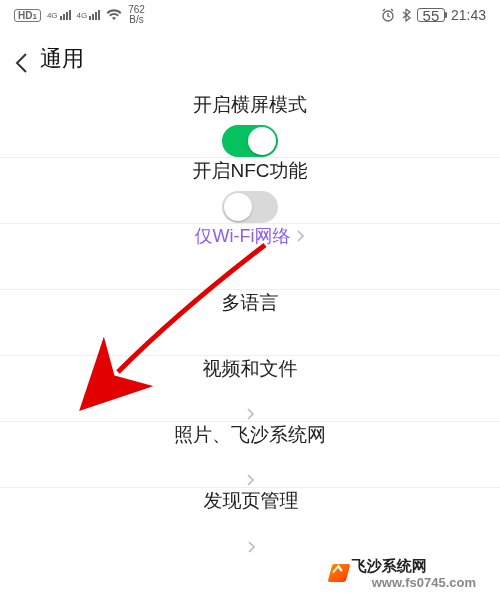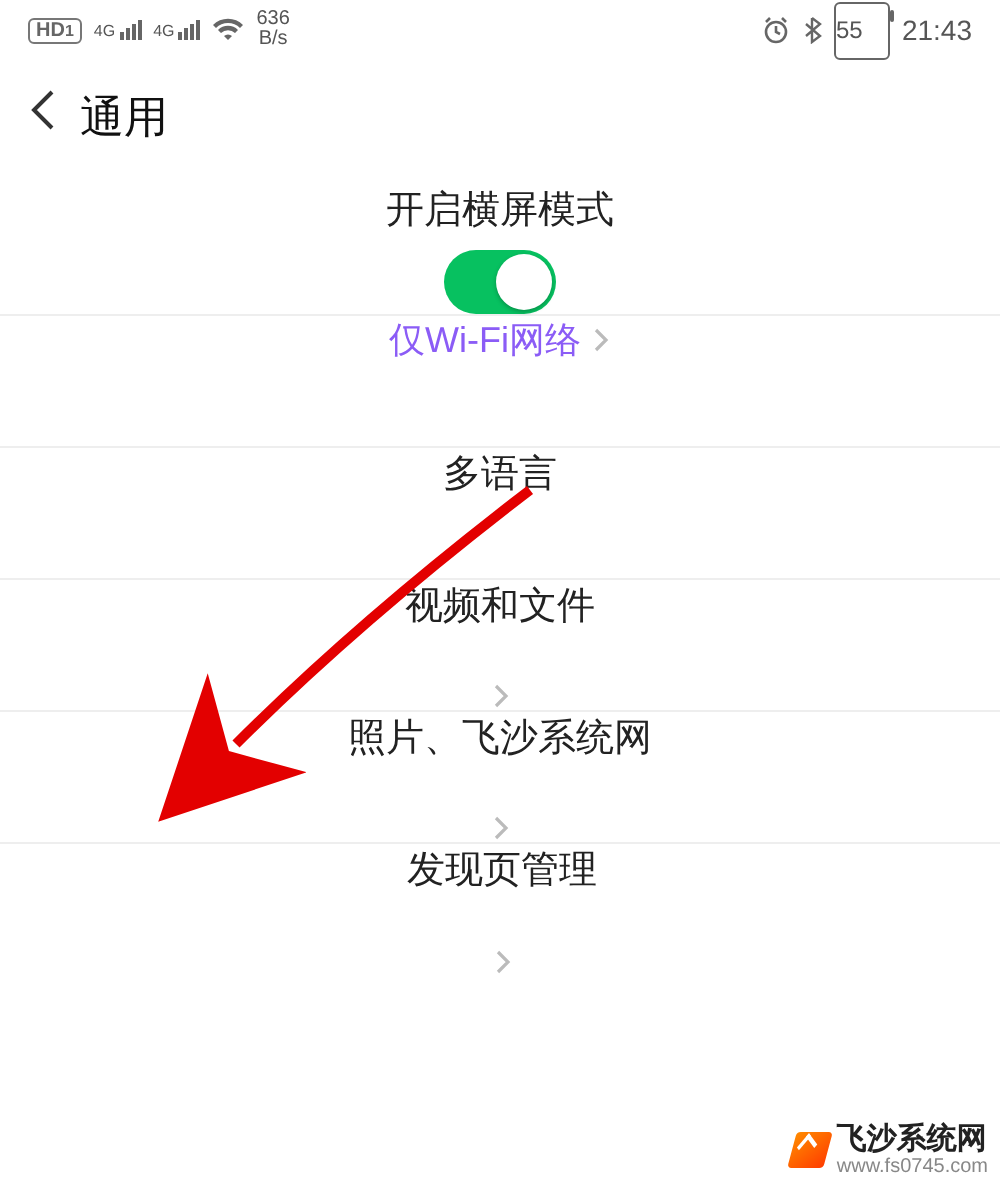--- a/index.html
+++ b/index.html
@@ -3,39 +3,39 @@
 <meta charset="utf-8">
 <style>
   * { margin: 0; padding: 0; box-sizing: border-box; }
   html, body { width: 500px; height: 599px; overflow: hidden; font-family: -apple-system, "PingFang SC", "Microsoft YaHei", sans-serif; background: #fff; color: #222; }
   .status-bar { height: 30px; display: flex; align-items: center; justify-content: space-between; padding: 0 14px; font-size: 12px; color: #555; }
   .status-left { display: flex; align-items: center; gap: 6px; }
   .status-right { display: flex; align-items: center; gap: 6px; }
   .hd-badge { border: 1px solid #777; border-radius: 3px; padding: 0 3px; font-size: 10px; font-weight: 600; color: #666; }
   .speed { font-size: 10px; line-height: 1; text-align: center; }
   .battery { display: inline-flex; align-items: center; }
-  .batt-box { border: 1px solid #666; border-radius: 3px; width: 28px; height: 29px; display: flex; align-items: center; justify-content: flex-start; font-size: 12px; position: relative; }
+  .batt-box { border: 1px solid #666; border-radius: 3px; width: 28px; height: 14px; display: flex; align-items: center; justify-content: center; font-size: 15px; position: relative; }
   .batt-box::after { content:""; position:absolute; right:-3px; top:3px; width:2px; height:6px; background:#666; border-radius:1px; }
-  .nav { display: flex; align-items: flex-start; padding: 14px 14px 18px 14px; gap: 12px; }
+  .nav { display: flex; align-items: flex-end; padding: 14px 14px 18px 14px; gap: 12px; }
   .nav-title { font-size: 22px; font-weight: 500; color: #111; }
   .back-btn { display:flex; align-items:center; }
   .list { }
   .row { display: flex; align-items: center; justify-content: space-between; padding: 0 18px; height: 66px; border-bottom: 1px solid #eee; flex-direction: column; }
   .row-label { font-size: 19px; color: #222; }
   .row-value { font-size: 18px; color: #8b5cf6; display:flex; align-items:center; gap:6px; }
   .chevron { color:#bbb; }
   .toggle { width: 56px; height: 32px; border-radius: 16px; position: relative; }
   .toggle .knob { position: absolute; top: 2px; width: 28px; height: 28px; border-radius: 50%; background: #fff; box-shadow: 0 1px 2px rgba(0,0,0,.25); }
   .toggle.on { background: #07c160; }
   .toggle.on .knob { right: 2px; }
   .toggle.off { background: #d9d9d9; }
   .toggle.off .knob { left: 2px; }
   .arrow { position: absolute; pointer-events: none; }
-  .watermark { position: absolute; right: 6px; bottom: 10px; display: flex; align-items: center; gap: 4px; font-size: 15px; font-weight: 600; color: #222; }
-  .wm-sub { font-size: 10px; color: #888; font-weight: 400; display:block; line-height:1; }
+  .watermark { position: absolute; right: 24px; bottom: 10px; display: flex; align-items: center; gap: 4px; font-size: 15px; font-weight: 600; color: #222; }
+  .wm-sub { font-size: 13px; color: #888; font-weight: 700; display:block; line-height:1;margin-left:20px; }
   .wm-icon { width: 18px; height: 18px; background: linear-gradient(135deg,#ff8a00,#ff3d00); transform: skewX(-15deg); border-radius:2px; position:relative; }
   .wm-icon::after { content:""; position:absolute; left:3px; top:3px; width:6px; height:6px; border:2px solid #fff; border-right:none; border-bottom:none; transform: rotate(45deg) skewX(15deg); }
   svg { display:block; }
 </style>
 </head>
 <body>
 
 <div class="status-bar">
   <div class="status-left">
     <span class="hd-badge"><span>HD</span><span style="font-size:8px;">1</span></span>
@@ -52,21 +52,21 @@
         <span style="width:2px;height:6px;background:#666;"></span>
         <span style="width:2px;height:8px;background:#666;"></span>
         <span style="width:2px;height:10px;background:#666;"></span>
     </span>
     <span>
       <svg width="16" height="12" viewBox="0 0 16 12">
           <path d="M8 11 L6 9 A3 3 0 0 1 10 9 Z M3 6 A7 7 0 0 1 13 6 L11.5 7.5 A5 5 0 0 0 4.5 7.5 Z M0.5 3.5 A10.5 10.5 0 0 1 15.5 3.5 L14 5 A8.5 8.5 0 0 0 2 5 Z" fill="#666"></path>
         </svg>
     </span>
     <span class="speed">
-      <div>636</div>
+      <div>762</div>
       <div>B/s</div>
     </span>
   </div>
   <div class="status-right">
     <span>
       <svg width="14" height="14" viewBox="0 0 14 14">
           <circle cx="7" cy="8" r="5" fill="none" stroke="#666" stroke-width="1.3"></circle>
           <path d="M7 5 V8 L9 9" stroke="#666" stroke-width="1.3" fill="none"></path>
           <path d="M2 3 L4 1 M12 3 L10 1" stroke="#666" stroke-width="1.3"></path>
         </svg>
@@ -96,20 +96,26 @@
 
 <div class="list">
 
   <div class="row">
     <span class="row-label">开启横屏模式</span>
     <span class="toggle on">
         <span class="knob"></span>
       </span>
   </div>
 
+  <div class="row">
+    <span class="row-label">开启NFC功能</span>
+    <span class="toggle off">
+        <span class="knob"></span>
+      </span>
+  </div>
 
   <div class="row">
     <span class="row-value">
       <span>仅Wi-Fi网络</span>
       <svg class="chevron" width="9" height="14" viewBox="0 0 9 14">
           <path d="M2 2 L7 7 L2 12" fill="none" stroke="#bbb" stroke-width="1.6"></path>
         </svg>
     </span>
   </div>
 

